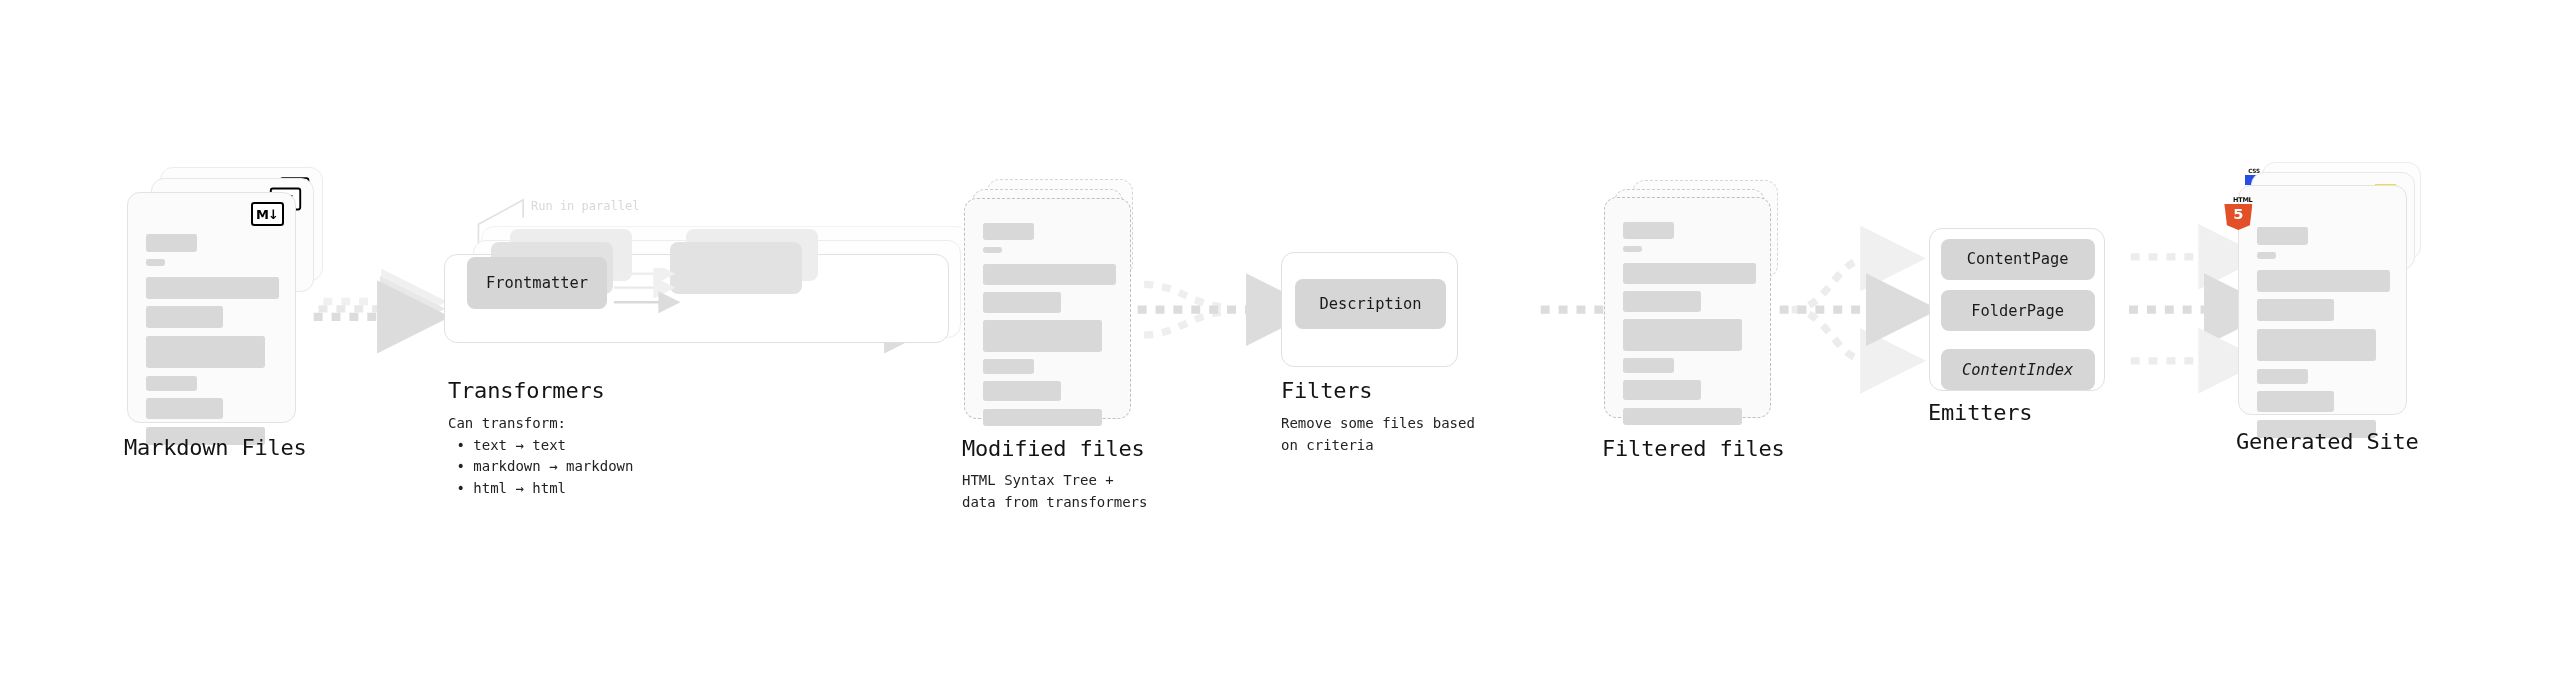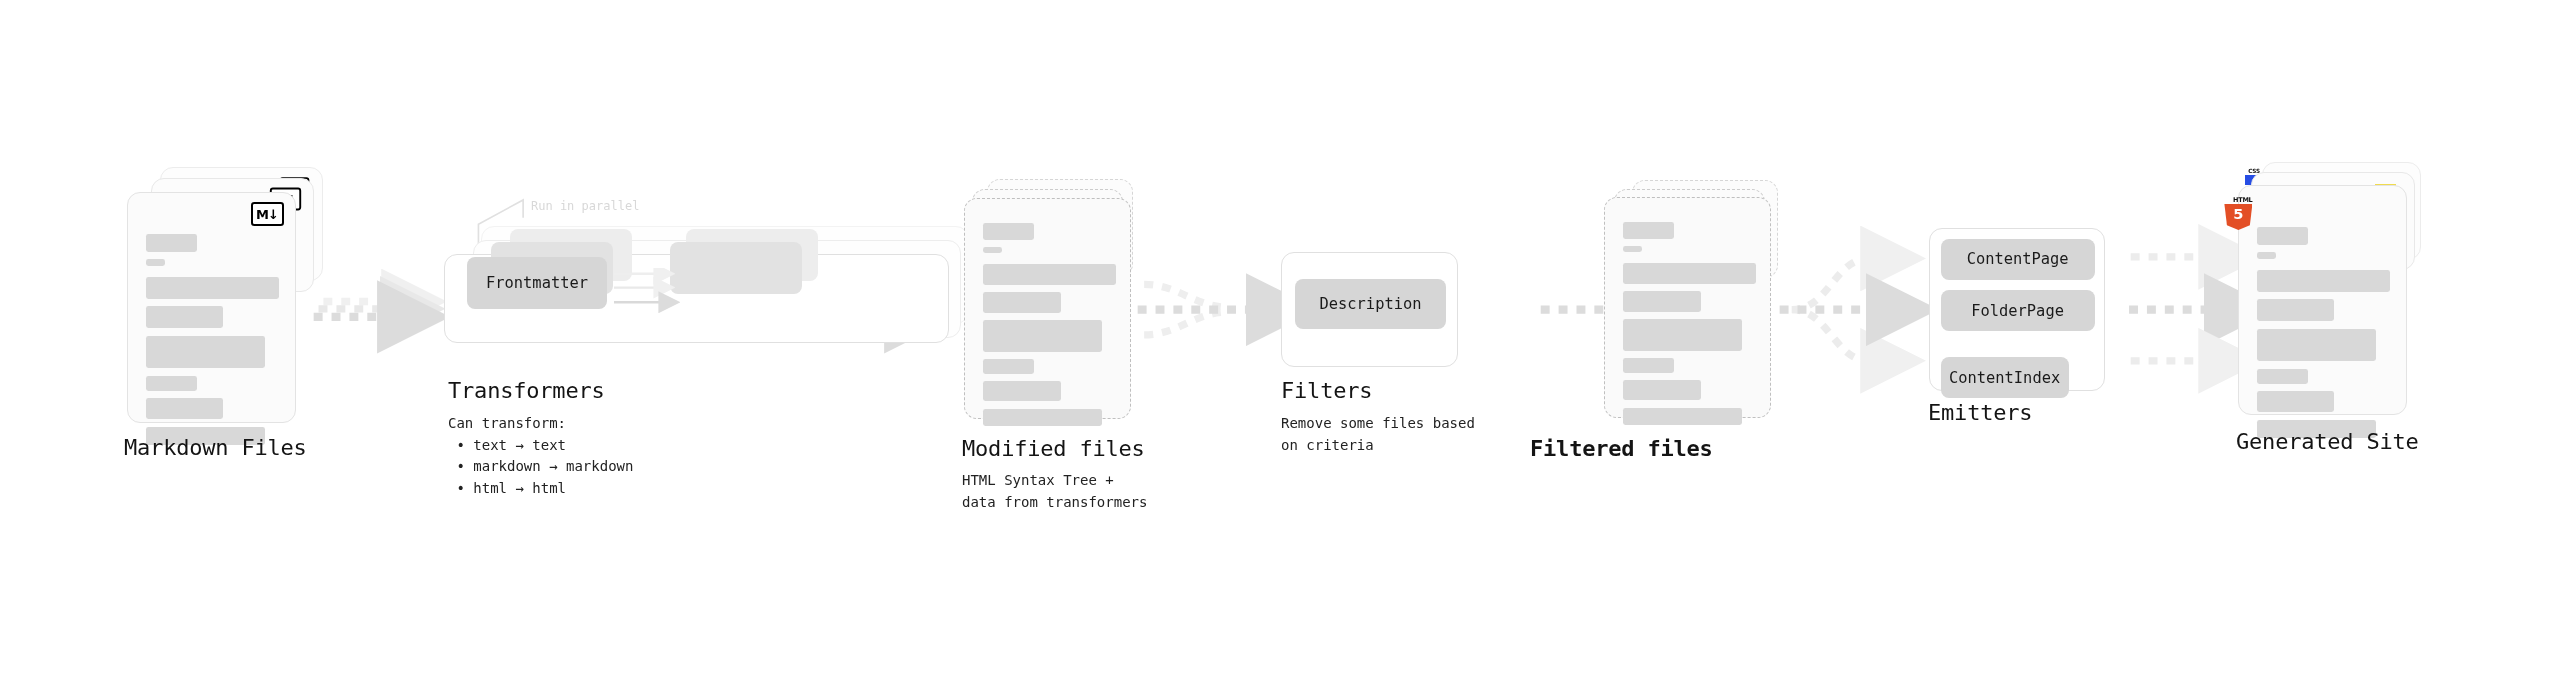--- a/index.html
+++ b/index.html
@@ -277,26 +277,26 @@
         <div class="bar" style="width:18.7px;height:6.5px;margin-bottom:10.6px;"></div>
         <div class="bar" style="width:133px;height:21px;"></div>
         <div class="bar" style="width:78px;height:20.3px;"></div>
         <div class="bar" style="width:119px;height:32px;"></div>
         <div class="bar" style="width:51px;height:14.6px;"></div>
         <div class="bar" style="width:78px;height:20.3px;"></div>
         <div class="bar" style="width:119px;height:17px;"></div>
       </div>
     </div>
   </div>
-  <div class="title" style="left:1530px;top:436px;font-weight:bold;">Filtered files</div>
+  <div class="title" style="left:1602px;top:436px;">Filtered files</div>
 
   <div class="pbox" style="left:1929px;top:228px;width:176px;height:163px;">
     <div class="chip" style="left:10.6px;top:9.8px;width:154px;height:41px;">ContentPage</div>
     <div class="chip" style="left:10.6px;top:61px;width:154px;height:41px;">FolderPage</div>
-    <div class="chip" style="left:10.6px;top:128px;width:128px;height:41px;">ContentIndex</div>
+    <div class="chip" style="left:10.6px;top:120px;width:154px;height:41px;font-style:italic;">ContentIndex</div>
   </div>
   <div class="title" style="left:1928px;top:400px;">Emitters</div>
 
   <div class="stack">
     <div class="doc ghost1" style="left:2262px;top:162px;width:159px;height:98px;">
       <div class="css-badge badge" style="right:18px;top:12.2px;"></div>
     </div>
     <div class="doc ghost2" style="left:2251px;top:172px;width:164px;height:98px;">
       <div class="js-badge badge" style="right:18px;top:10.6px;"></div>
     </div>

